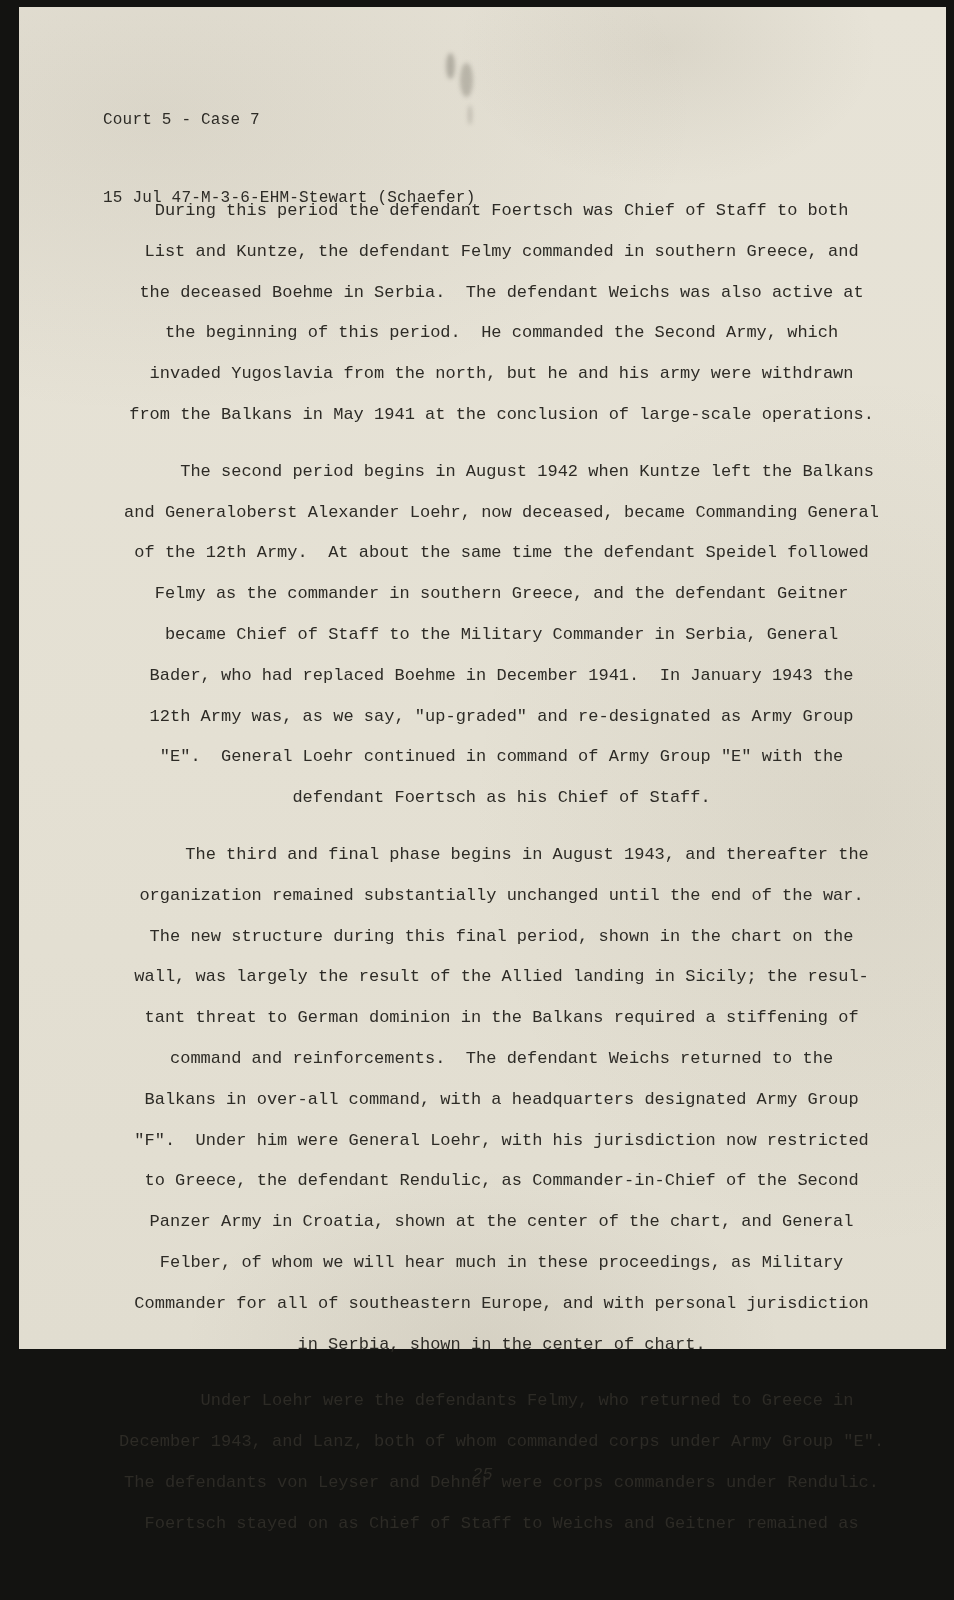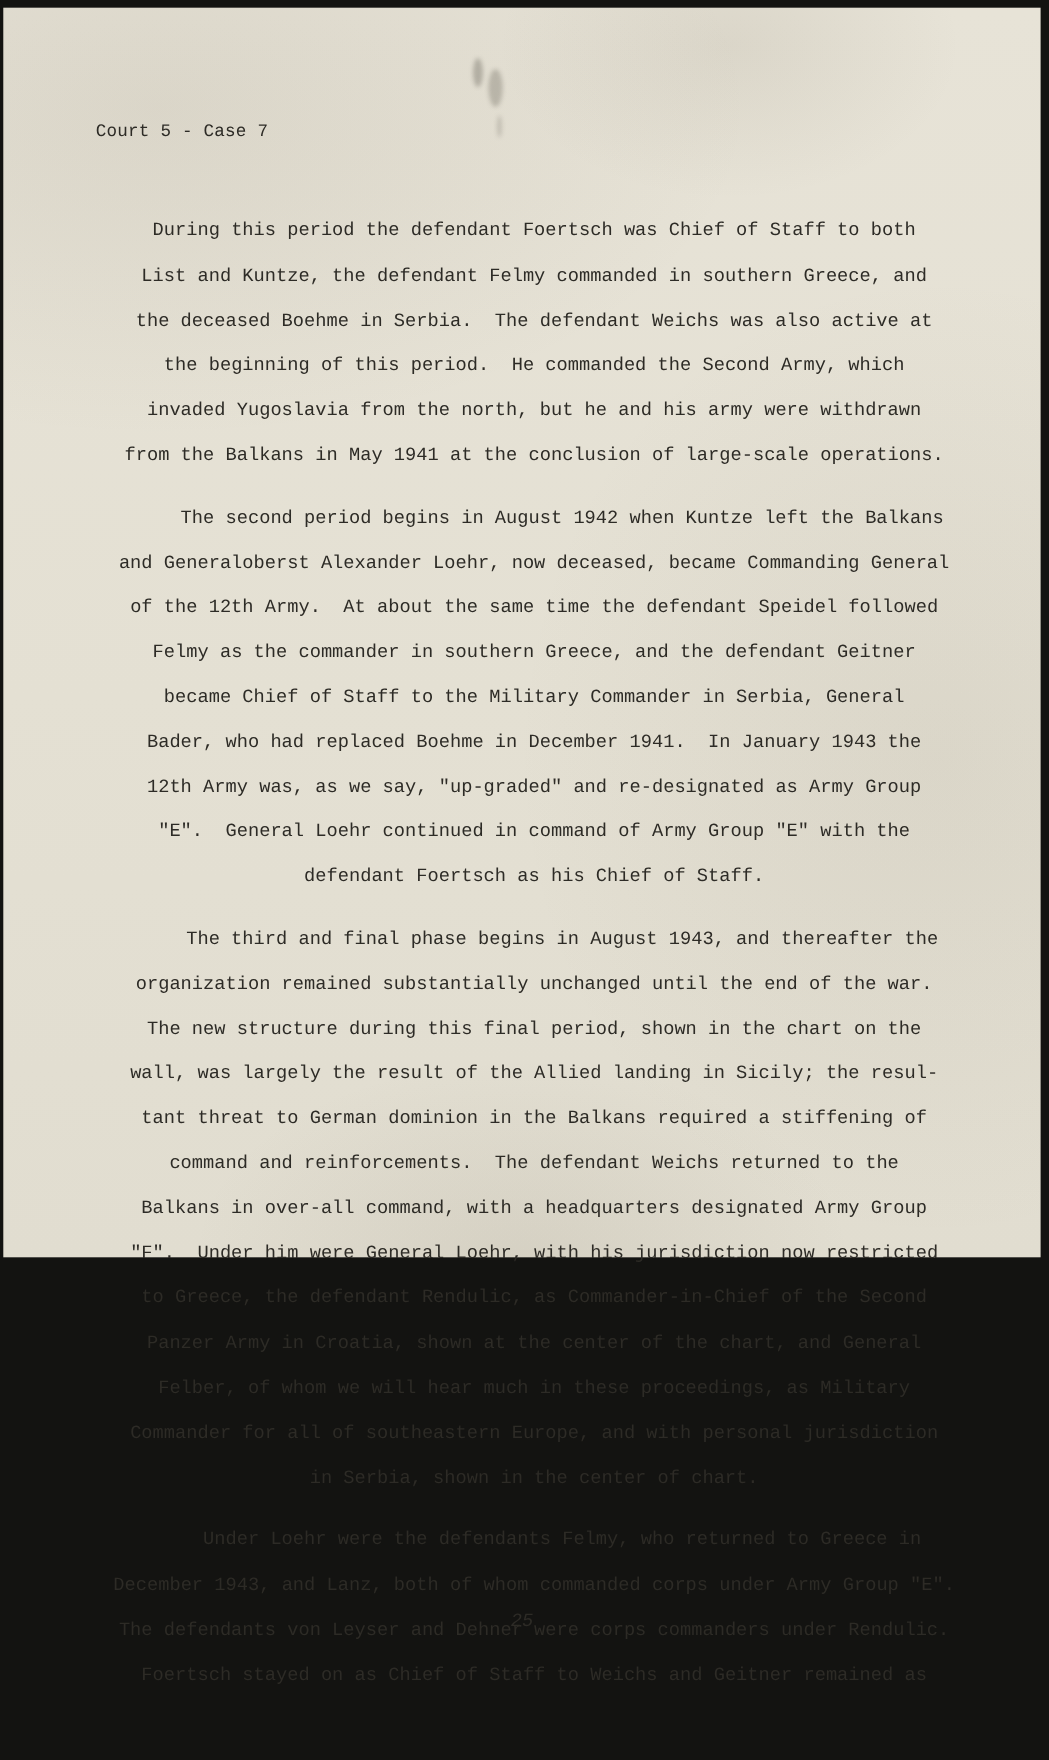--- a/index.html
+++ b/index.html
@@ -8,29 +8,28 @@
     --edge:#131311;
   }
   html,body{margin:0;padding:0;}
   body{
     width:954px;height:1600px;
     background:var(--edge);
     position:relative;overflow:hidden;
     font-family:"Liberation Mono","DejaVu Sans Mono",monospace;
   }
   .paper{
-    position:absolute;left:3px;top:7px;width:927px;height:1136px;
+    position:absolute;left:19px;top:7px;width:927px;height:1342px;
     background:
       radial-gradient(900px 500px at 15% 8%, rgba(110,100,80,0.10), rgba(0,0,0,0) 60%),
       radial-gradient(700px 800px at 90% 60%, rgba(110,100,80,0.08), rgba(0,0,0,0) 55%),
       radial-gradient(500px 300px at 50% 100%, rgba(110,100,80,0.10), rgba(0,0,0,0) 60%),
       radial-gradient(300px 200px at 70% 3%, rgba(110,100,80,0.10), rgba(0,0,0,0) 70%),
       linear-gradient(180deg,#e7e3d7 0%, #e4e0d3 55%, #e1ddd0 100%);
     color:var(--ink);
-    padding-left:16px;
   }
   .header{
     position:absolute;left:84px;top:48px;
     font-size:16px;line-height:26px;white-space:pre;
     letter-spacing:0.2px;
   }
   .body-text{
     position:absolute;left:84px;top:168px;
     font-size:17px;line-height:40.8px;white-space:pre;
   }
@@ -47,20 +46,21 @@
 </head>
 <body>
 
 <div class="paper">
   <div class="smudge smudge-1"></div>
   <div class="smudge smudge-2"></div>
   <div class="smudge smudge-3"></div>
 
   <div class="header">
     <div>Court 5 - Case 7</div>
+    <div>15 Jul 47-M-3-6-EHM-Stewart (Schaefer)</div>
   </div>
 
   <div class="body-text"><div class="paragraph">During this period the defendant Foertsch was Chief of Staff to both
 List and Kuntze, the defendant Felmy commanded in southern Greece, and
 the deceased Boehme in Serbia.  The defendant Weichs was also active at
 the beginning of this period.  He commanded the Second Army, which
 invaded Yugoslavia from the north, but he and his army were withdrawn
 from the Balkans in May 1941 at the conclusion of large-scale operations.</div><div class="paragraph">     The second period begins in August 1942 when Kuntze left the Balkans
 and Generaloberst Alexander Loehr, now deceased, became Commanding General
 of the 12th Army.  At about the same time the defendant Speidel followed

